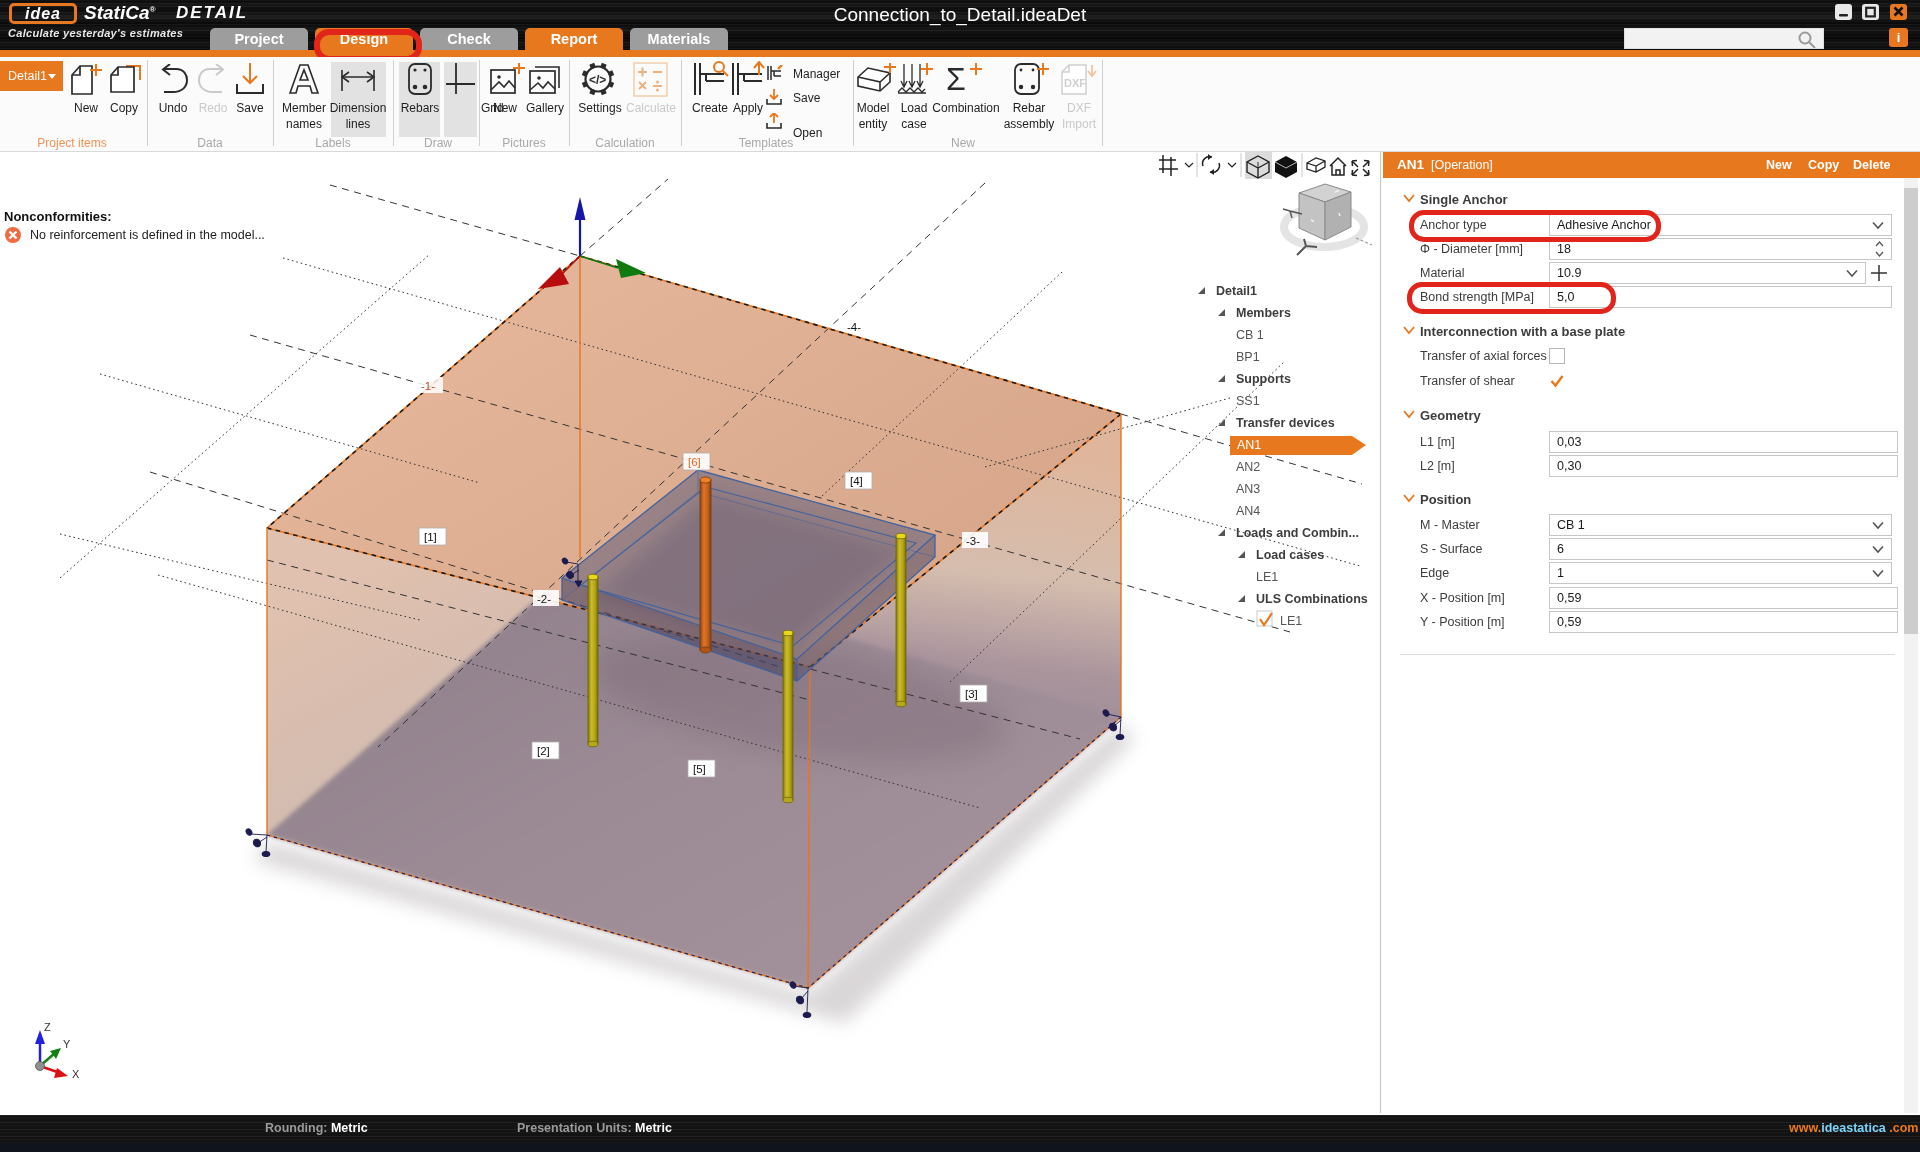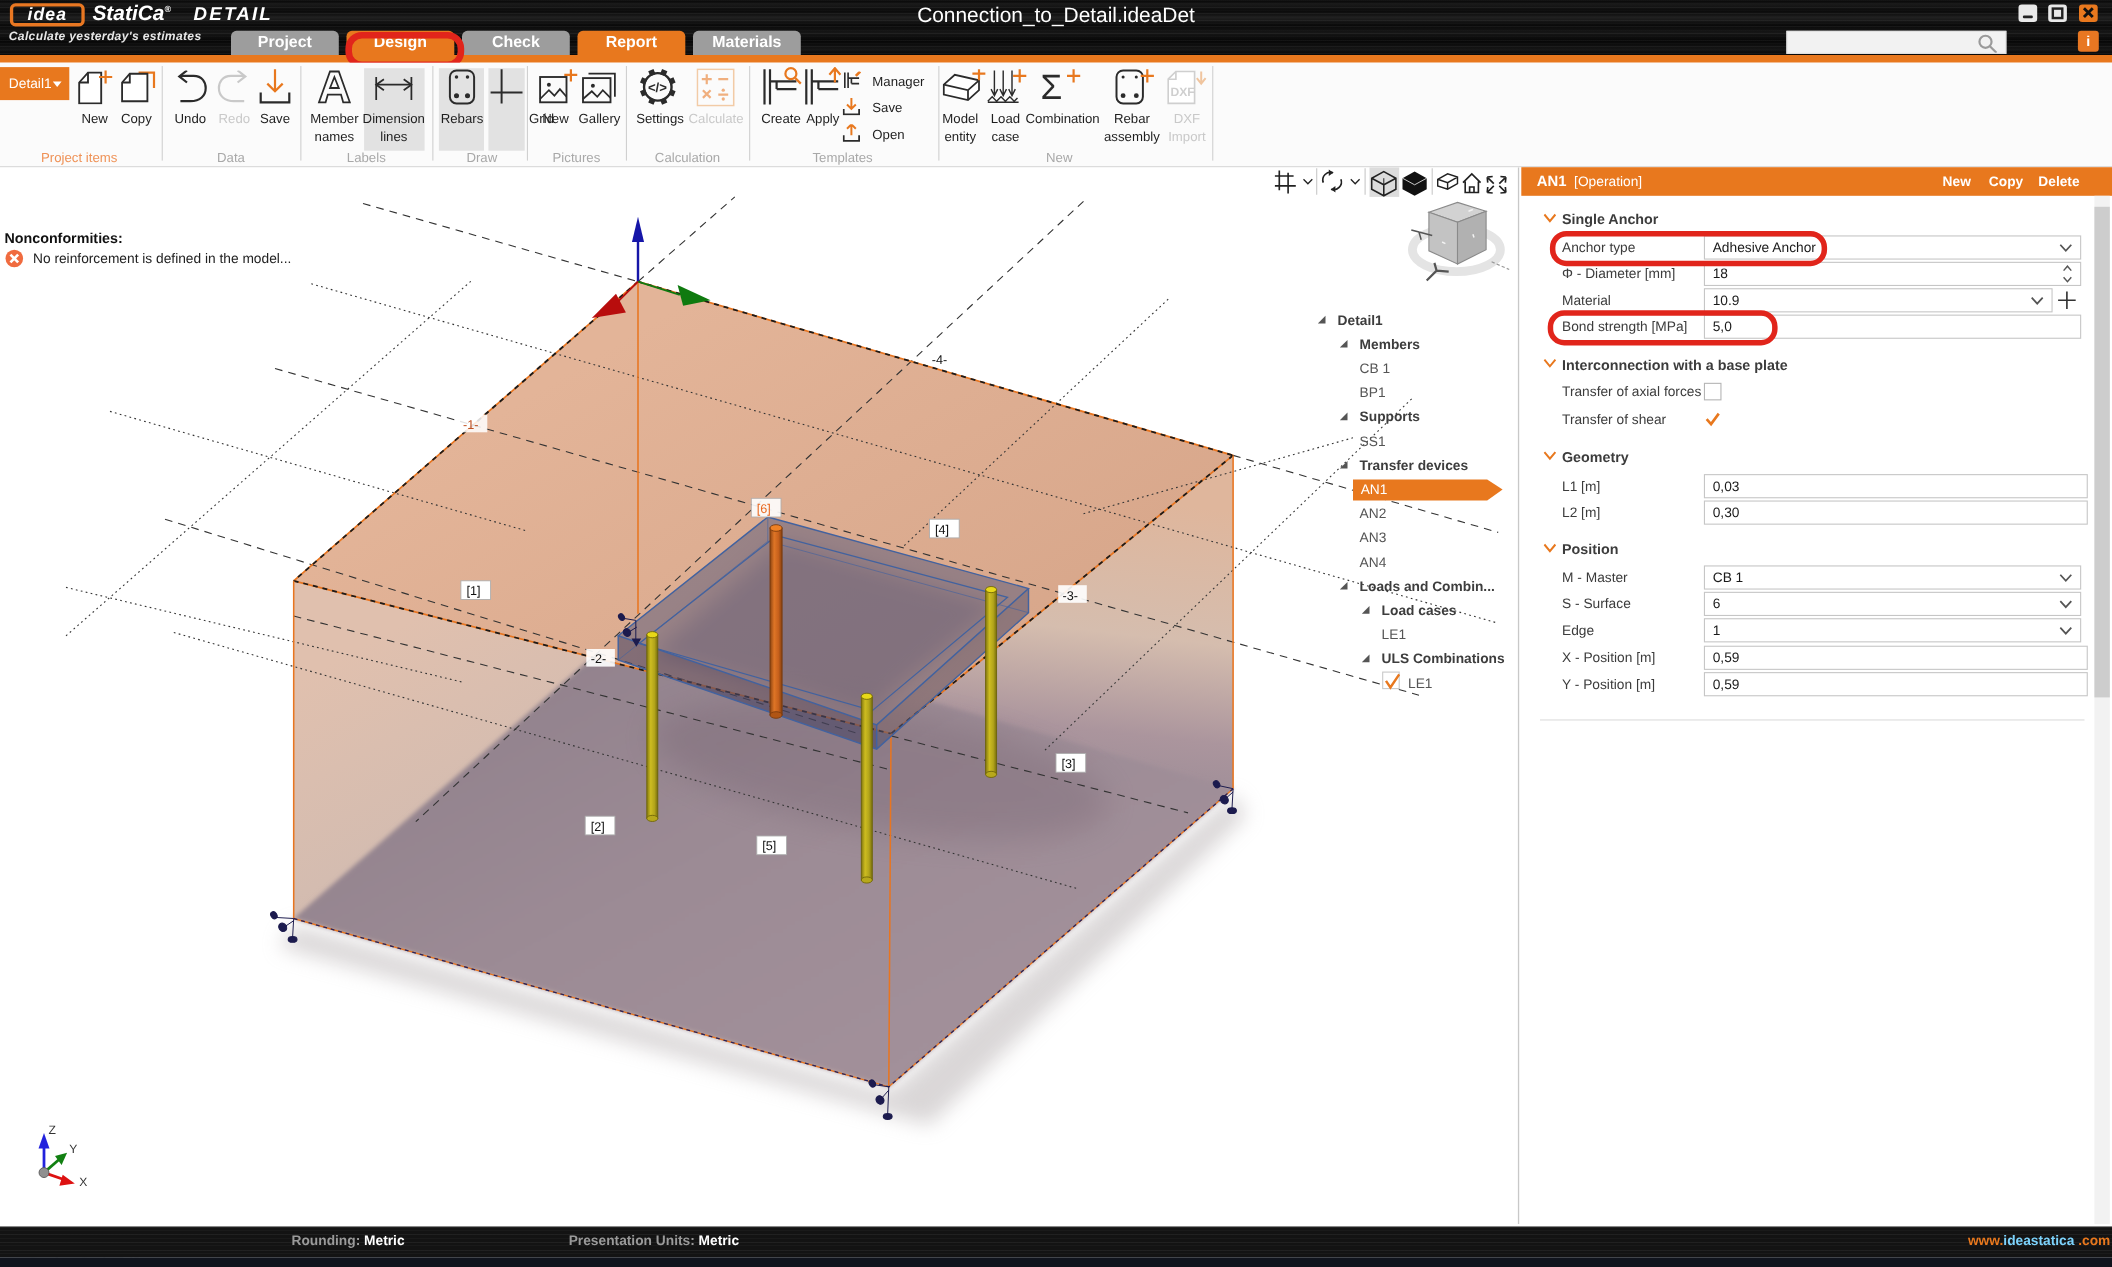--- a/index.html
+++ b/index.html
@@ -203,21 +203,21 @@
   <div class="btnlabel" style="left:793px;top:9px;text-align:left;">Manager</div>
   <svg class="abs" style="left:766px;top:32px" width="18" height="16">
         <path d="M8 0 V9 M4 6 L8 10 L12 6" fill="none" stroke="#e8781e" stroke-width="1.8"></path>
         <path d="M1 10 V15 H15 V10" fill="none" stroke="#2b2b2b" stroke-width="1.6"></path>
       </svg>
   <div class="btnlabel" style="left:793px;top:33px;text-align:left;">Save</div>
   <svg class="abs" style="left:766px;top:56px" width="18" height="16">
         <path d="M8 10 V1 M4 4 L8 0 L12 4" fill="none" stroke="#e8781e" stroke-width="1.8"></path>
         <path d="M1 10 V15 H15 V10" fill="none" stroke="#2b2b2b" stroke-width="1.6"></path>
       </svg>
-  <div class="btnlabel" style="left:793px;top:57px;text-align:left;">Open</div>
+  <div class="btnlabel" style="left:793px;top:68px;text-align:left;">Open</div>
   <div class="glabel" style="left:716px;width:100px;">Templates</div>
   <div class="rsep" style="left:853px;"></div>
 
   <svg class="abs" style="left:856px;top:6px" width="40" height="34">
         <path d="M2 14 L12 5 L34 10 L34 19 L24 28 L2 23 Z" fill="#fff" stroke="#2b2b2b" stroke-width="1.6"></path>
         <path d="M2 14 L24 19 L24 28 M24 19 L34 10" fill="none" stroke="#2b2b2b" stroke-width="1.6"></path>
         <path d="M28 4 H40 M34 -2 V10" stroke="#e8781e" stroke-width="2"></path>
       </svg>
   <div class="btnlabel" style="left:851px;top:43px;width:44px;">Model<br>entity</div>
   <svg class="abs" style="left:897px;top:5px" width="38" height="35">

